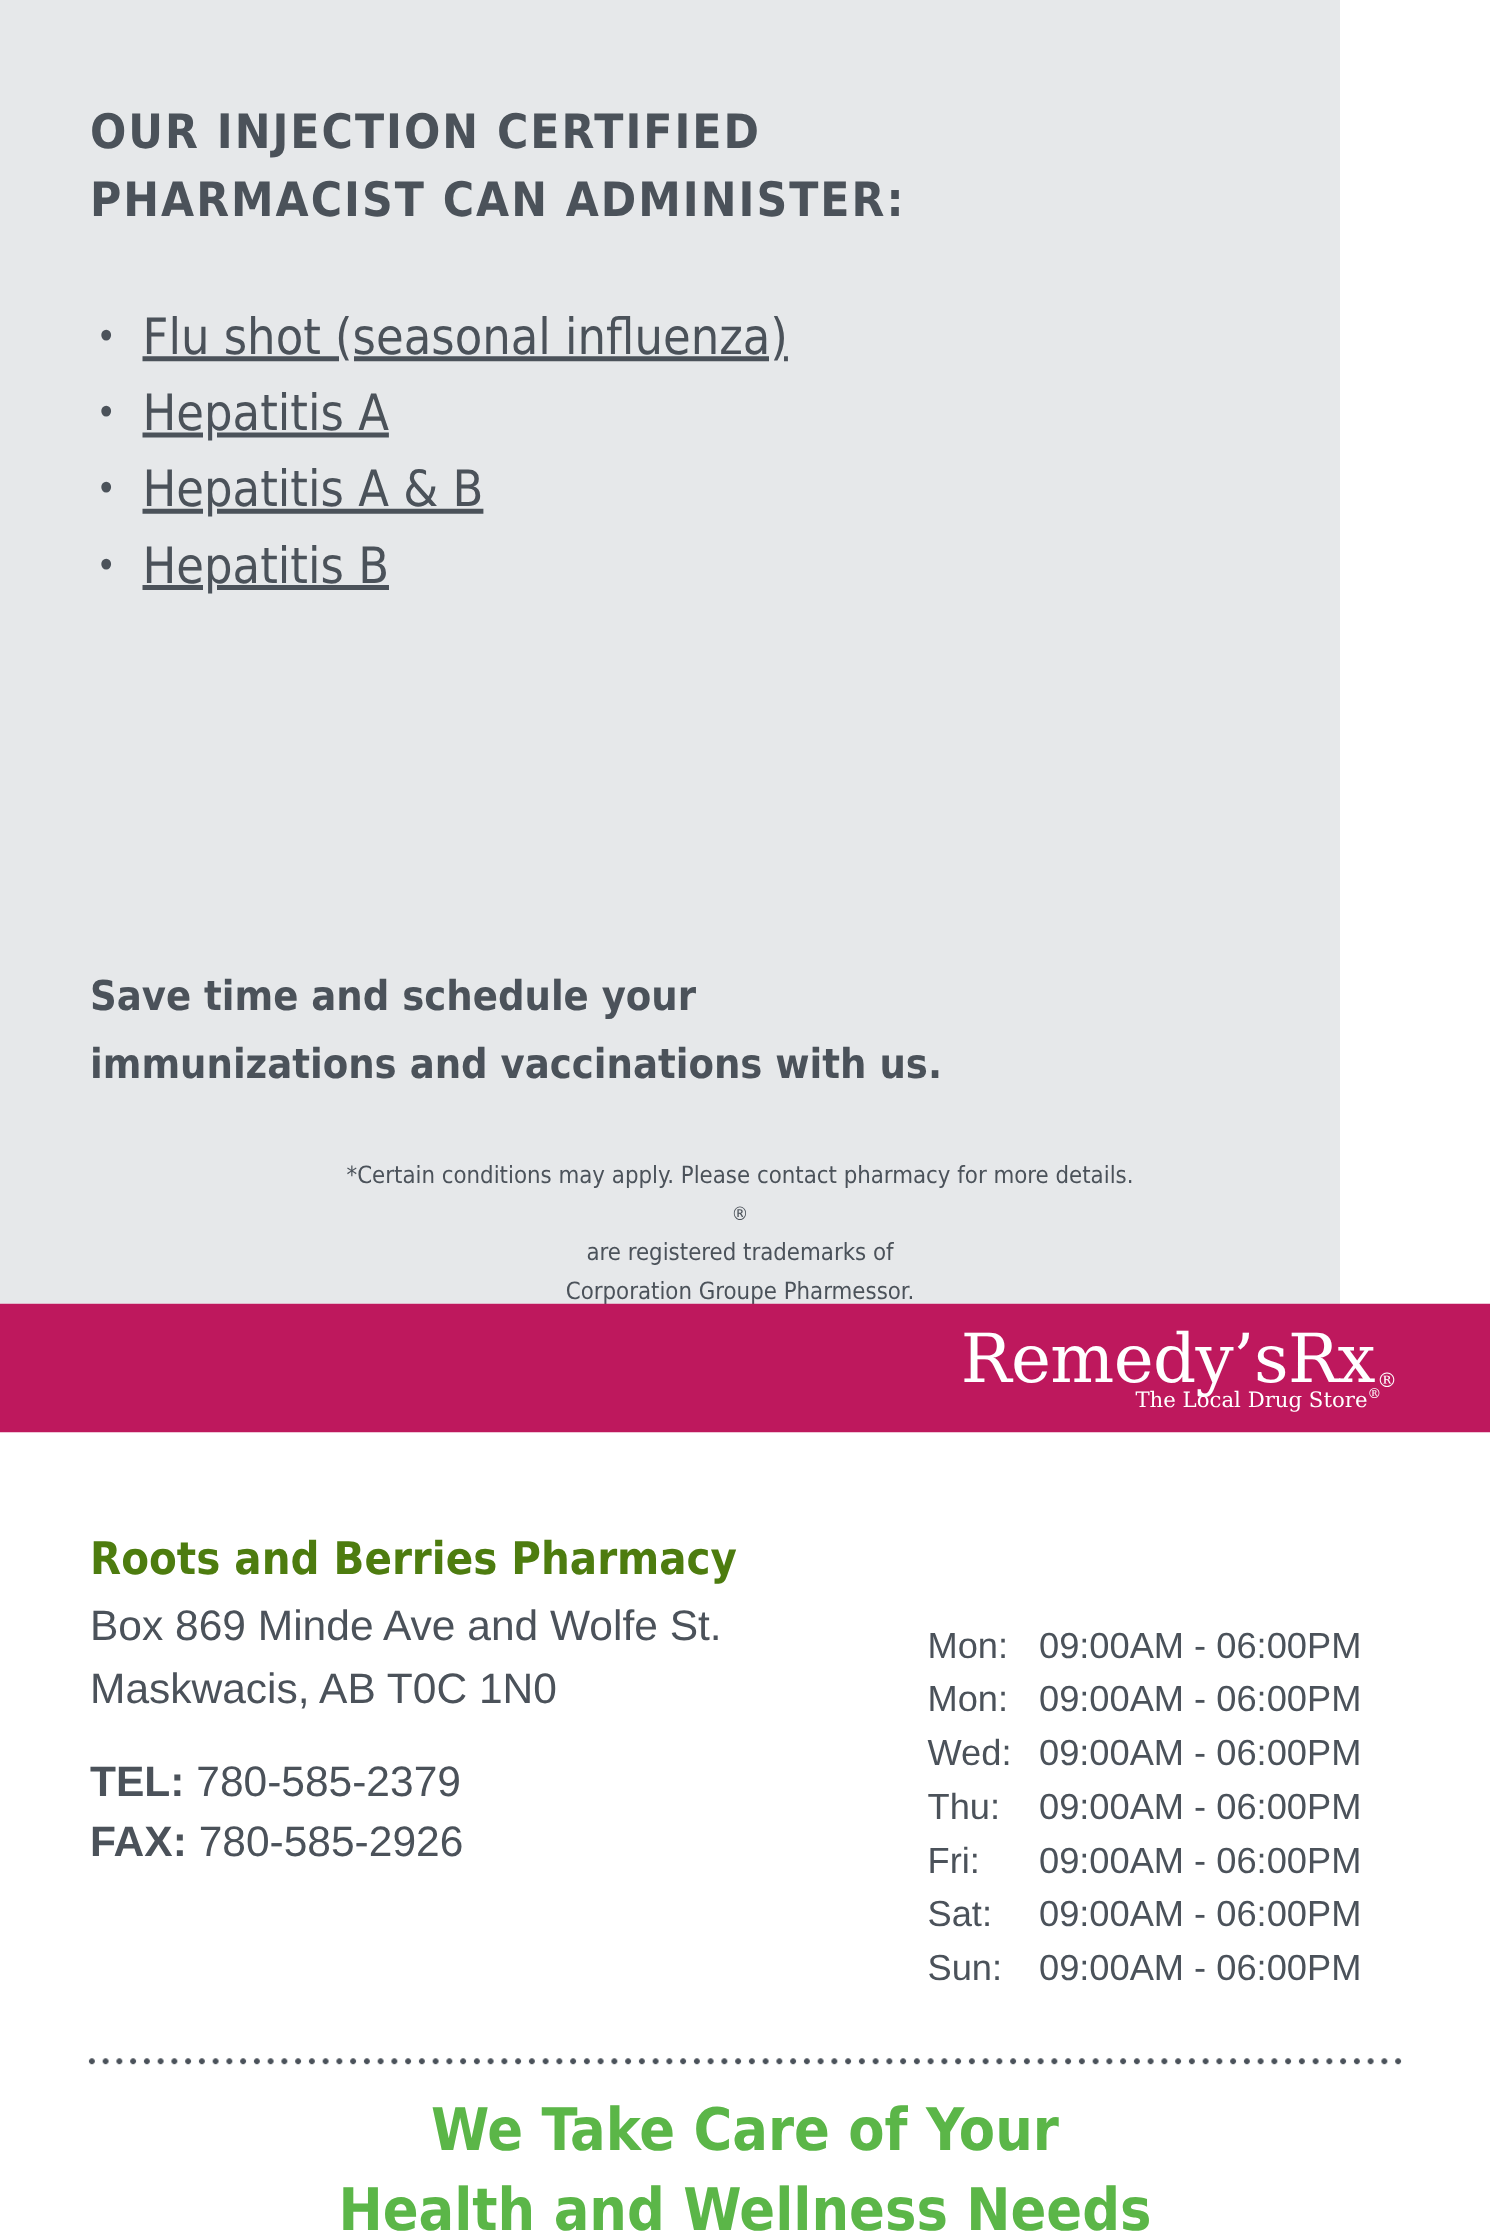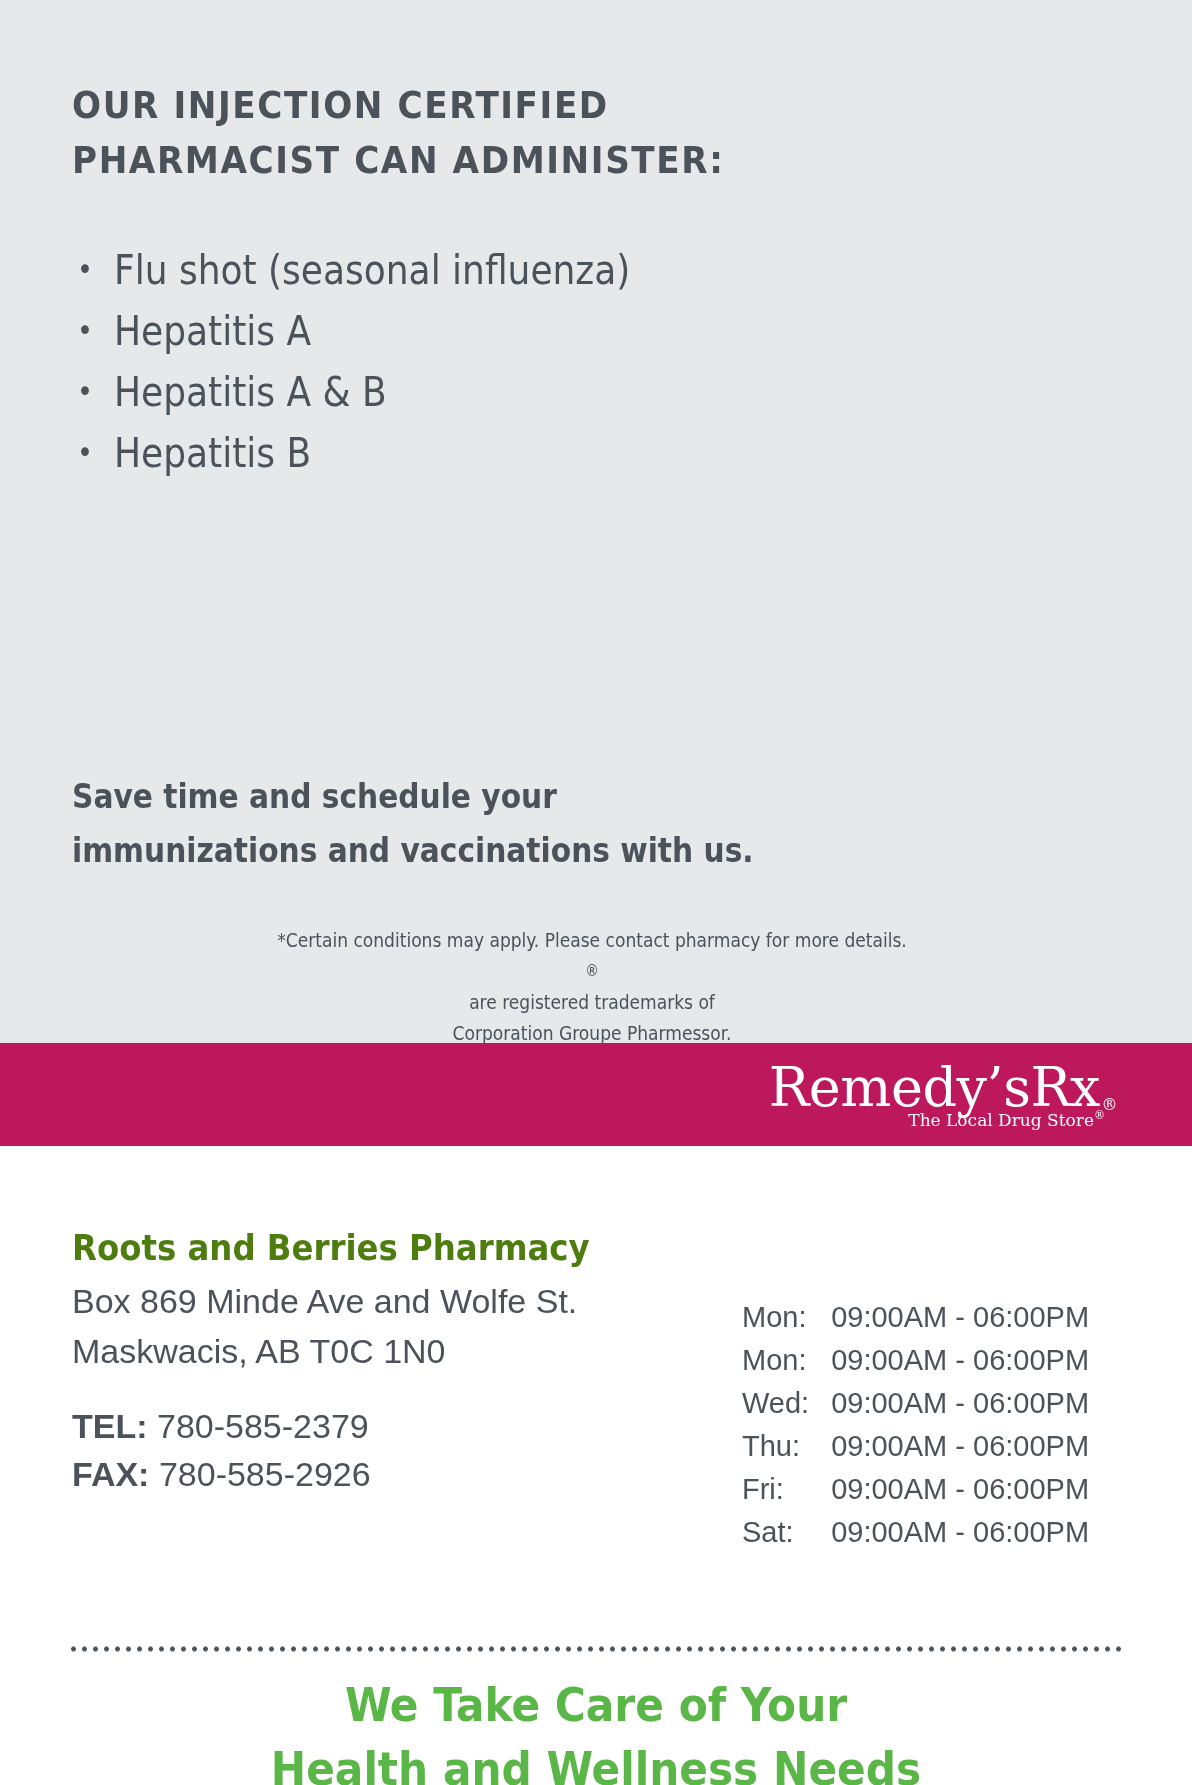--- a/index.html
+++ b/index.html
@@ -19,21 +19,21 @@
     width: 1192px;
     height: 1785px;
     background: #ffffff;
   }
 
   
   .top-panel {
     position: absolute;
     left: 0;
     top: 0;
-    width: 1192px;
+    width: 1072px;
     height: 1043px;
     background: #e6e8ea;
     box-sizing: border-box;
   }
 
   .heading {
     position: absolute;
     left: 72px;
     top: 78px;
     width: 820px;
@@ -58,20 +58,21 @@
   }
   .vaccine-list li {
     position: relative;
     padding-left: 42px;
     font-family: "DejaVu Sans Condensed", "Liberation Sans Narrow", "Liberation Sans", sans-serif;
     font-size: 40px;
     line-height: 61px;
     color: #4b525a;
     font-weight: 400;
     white-space: nowrap;
+    text-decoration: underline;
   }
   .vaccine-list li::before {
     content: "\2022";
     position: absolute;
     left: 5px;
     top: -1px;
     font-size: 30px;
     color: #4b525a;
     line-height: 61px;
   }
@@ -304,20 +305,24 @@
           <td class="time">09:00AM - 06:00PM</td>
         </tr>
         <tr>
           <td class="day">Fri:</td>
           <td class="time">09:00AM - 06:00PM</td>
         </tr>
         <tr>
           <td class="day">Sat:</td>
           <td class="time">09:00AM - 06:00PM</td>
         </tr>
+        <tr>
+          <td class="day">Sun:</td>
+          <td class="time">09:00AM - 06:00PM</td>
+        </tr>
       </tbody>
     </table>
 
     <div class="dotted-divider"></div>
 
     <div class="closing-tagline">
       <span>We Take Care of Your</span>
       <span>Health and Wellness Needs</span>
     </div>
   </div>

